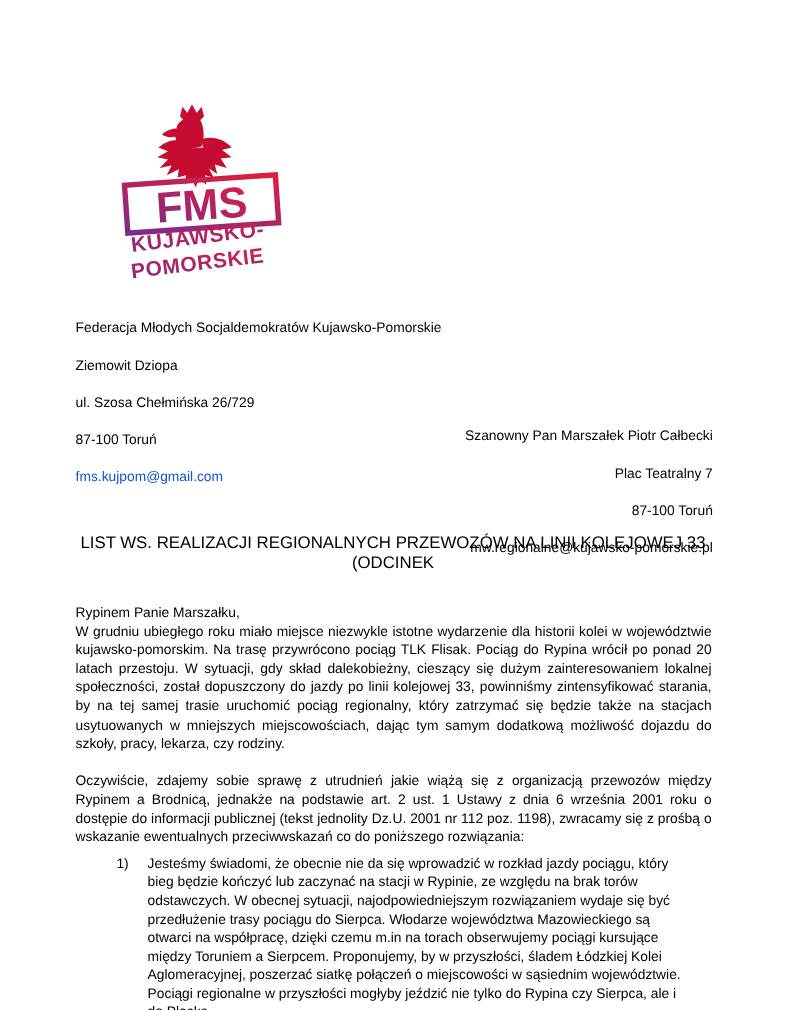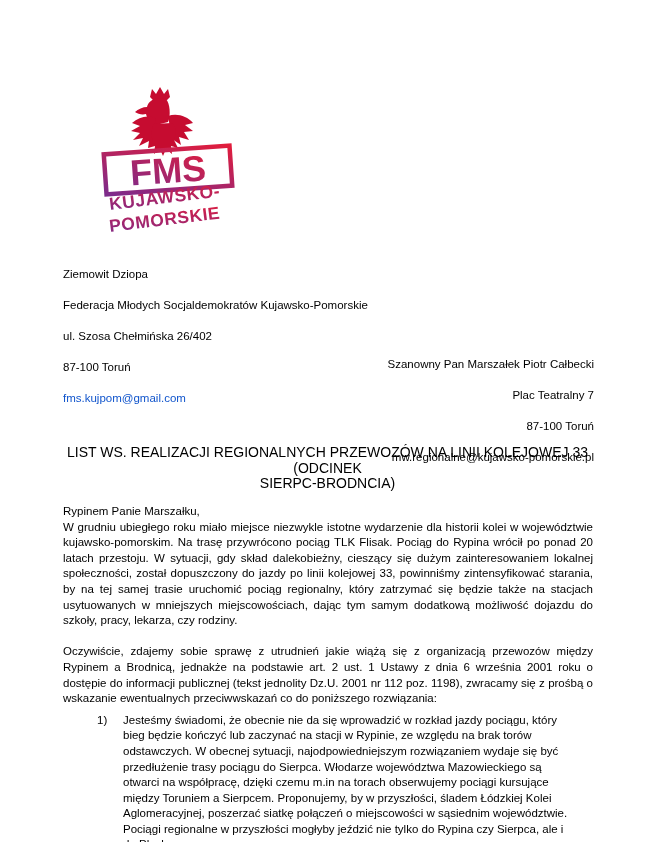--- a/index.html
+++ b/index.html
@@ -53,37 +53,36 @@
       <path d="M56,38 C53,44 53,50 55,55 L50,62 L57,60 L56,68 L62,63 L65,70 L68,63 L74,68 L73,60 L80,62 L76,54 C79,47 78,41 74,37 Z"></path>
     </g>
 
     <rect x="7" y="64" width="126" height="40" fill="none" stroke="url(#fmsgrad)" stroke-width="4.5" transform="rotate(-4 70 84)"></rect>
     <text x="70" y="97" text-anchor="middle" font-size="36" font-weight="bold" fill="url(#fmsgrad)" transform="rotate(-4 70 84)">FMS</text>
     <text x="12" y="124" font-size="17.5" font-weight="bold" fill="url(#fmsgrad)" letter-spacing="0.5" transform="rotate(-7 12 124)">KUJAWSKO-</text>
     <text x="12" y="146" font-size="17.5" font-weight="bold" fill="url(#fmsgrad)" letter-spacing="0.5" transform="rotate(-7 12 146)">POMORSKIE</text>
   </svg>
 
   <div class="addr sender">
+    <div>Federacja Młodych Socjaldemokratów Kujawsko-Pomorskie</div>
     <div>Ziemowit Dziopa</div>
-    <div>Federacja Młodych Socjaldemokratów Kujawsko-Pomorskie</div>
-    <div>ul. Szosa Chełmińska 26/402</div>
+    <div>ul. Szosa Chełmińska 26/729</div>
     <div>87-100 Toruń</div>
     <div><span class="email-link">fms.kujpom@gmail.com</span></div>
   </div>
 
   <div class="addr recipient">
     <div>Szanowny Pan Marszałek Piotr Całbecki</div>
     <div>Plac Teatralny 7</div>
     <div>87-100 Toruń</div>
     <div>mw.regionalne@kujawsko-pomorskie.pl</div>
   </div>
 
   <div class="subject">
     <div>LIST WS. REALIZACJI REGIONALNYCH PRZEWOZÓW NA LINII KOLEJOWEJ 33 (ODCINEK</div>
-    <div>SIERPC-BRODNCIA)</div>
   </div>
 
   <div class="body-block">
     <p>Rypinem Panie Marszałku,</p>
     <p class="para-justify">W grudniu ubiegłego roku miało miejsce niezwykle istotne wydarzenie dla historii kolei w województwie kujawsko-pomorskim. Na trasę przywrócono pociąg TLK Flisak. Pociąg do Rypina wrócił po ponad 20 latach przestoju. W sytuacji, gdy skład dalekobieżny, cieszący się dużym zainteresowaniem lokalnej społeczności, został dopuszczony do jazdy po linii kolejowej 33, powinniśmy zintensyfikować starania, by na tej samej trasie uruchomić pociąg regionalny, który zatrzymać się będzie także na stacjach usytuowanych w mniejszych miejscowościach, dając tym samym dodatkową możliwość dojazdu do szkoły, pracy, lekarza, czy rodziny.</p>
     <p class="para-justify para2">Oczywiście, zdajemy sobie sprawę z utrudnień jakie wiążą się z organizacją przewozów między Rypinem a Brodnicą, jednakże na podstawie art. 2 ust. 1 Ustawy z dnia 6 września 2001 roku o dostępie do informacji publicznej (tekst jednolity Dz.U. 2001 nr 112 poz. 1198), zwracamy się z prośbą o wskazanie ewentualnych przeciwwskazań co do poniższego rozwiązania:</p>
     <div class="num-list">
       <span class="num">1)</span>
       <span class="num-text">Jesteśmy świadomi, że obecnie nie da się wprowadzić w rozkład jazdy pociągu, który bieg będzie kończyć lub zaczynać na stacji w Rypinie, ze względu na brak torów odstawczych. W obecnej sytuacji, najodpowiedniejszym rozwiązaniem wydaje się być przedłużenie trasy pociągu do Sierpca. Włodarze województwa Mazowieckiego są otwarci na współpracę, dzięki czemu m.in na torach obserwujemy pociągi kursujące między Toruniem a Sierpcem. Proponujemy, by w przyszłości, śladem Łódzkiej Kolei Aglomeracyjnej, poszerzać siatkę połączeń o miejscowości w sąsiednim województwie. Pociągi regionalne w przyszłości mogłyby jeździć nie tylko do Rypina czy Sierpca, ale i do Płocka.</span>
     </div>

